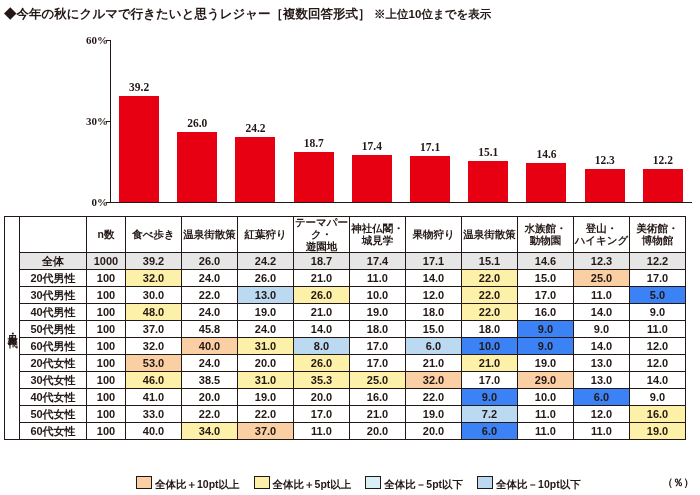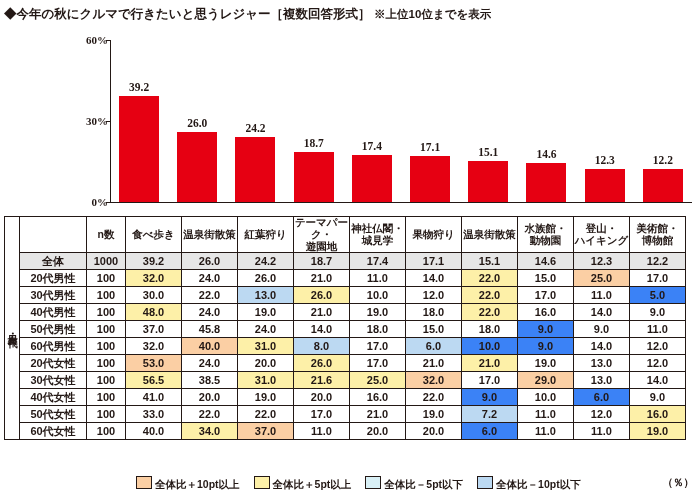--- a/index.html
+++ b/index.html
@@ -220,24 +220,24 @@
           <td class="datacell ">17.0</td>
           <td class="datacell ">21.0</td>
           <td class="datacell c-hi5">21.0</td>
           <td class="datacell ">19.0</td>
           <td class="datacell ">13.0</td>
           <td class="datacell ">12.0</td>
         </tr>
         <tr>
           <td class="rowlab" style="">30代女性</td>
           <td class="nnum">100</td>
-          <td class="datacell c-hi5">56.5</td>
+          <td class="datacell c-hi5">46.0</td>
           <td class="datacell ">38.5</td>
           <td class="datacell c-hi5">31.0</td>
-          <td class="datacell c-hi5">21.6</td>
+          <td class="datacell c-hi5">35.3</td>
           <td class="datacell c-hi5">25.0</td>
           <td class="datacell c-hi10">32.0</td>
           <td class="datacell ">17.0</td>
           <td class="datacell c-hi10">29.0</td>
           <td class="datacell ">13.0</td>
           <td class="datacell ">14.0</td>
         </tr>
         <tr>
           <td class="rowlab" style="">40代女性</td>
           <td class="nnum">100</td>

